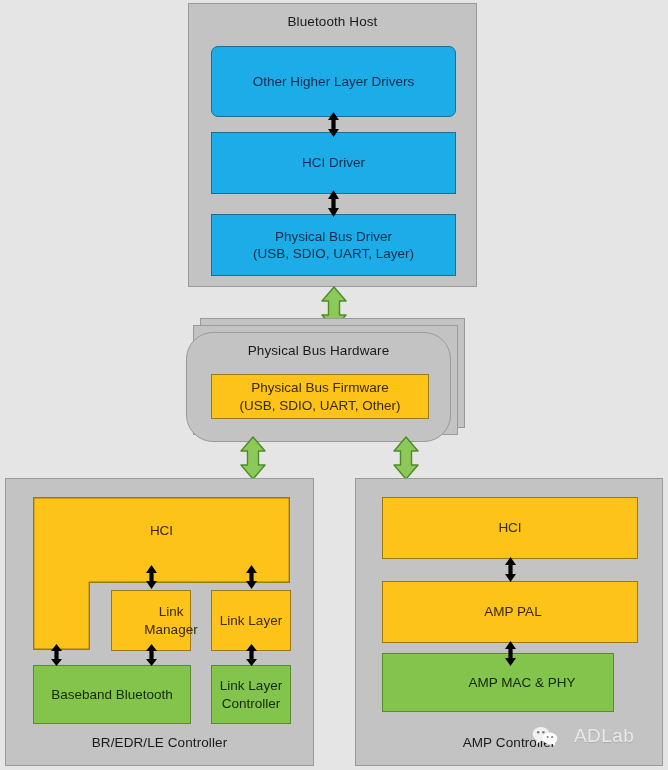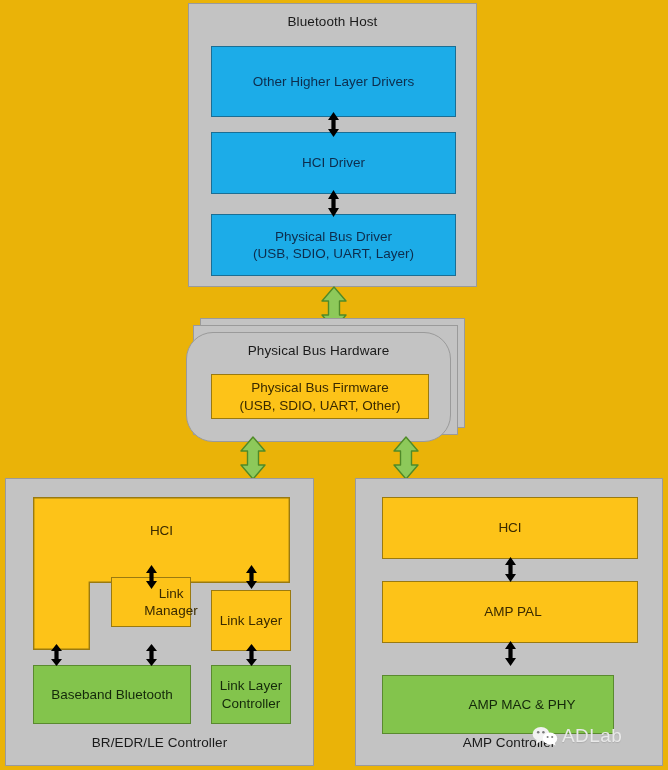--- a/index.html
+++ b/index.html
@@ -4,21 +4,21 @@
 <style>
   html, body {
     margin: 0;
     padding: 0;
     background: #ffffff;
   }
   #canvas {
     position: relative;
     width: 668px;
     height: 770px;
-    background: #eab308;
+    background: #e5e5e5;
     font-family: "Liberation Sans", sans-serif;
     overflow: hidden;
   }
 
   
   .panel {
     position: absolute;
     background: #c3c3c3;
     border: 1px solid #9a9a9a;
     box-sizing: border-box;
@@ -91,38 +91,38 @@
     text-align: center;
     font-size: 13.5px;
     color: #3a2a00;
   }
 
   
   .watermark {
     position: absolute;
     display: flex;
     align-items: center;
-    gap: 4px;
+    gap: 16px;
   }
   .wm-text {
     color: #e9e9e9;
     font-size: 19px;
     letter-spacing: .4px;
     text-shadow: 0 1px 1px rgba(0,0,0,.12);
   }
 </style>
 </head>
 <body>
 
 <div id="canvas">
 
   <div class="panel" style="left:188px; top:3px; width:289px; height:284px;">
     <div class="panel-title" style="top:10px;">Bluetooth Host</div>
 
-    <div class="block blue" style="left:22px; top:42px; width:245px; height:71px;">Other Higher Layer Drivers</div>
+    <div class="block blue" style="left:22px; top:42px; width:245px; height:71px;border-radius:7px;">Other Higher Layer Drivers</div>
 
     <div class="block blue" style="left:22px; top:128px; width:245px; height:62px;">HCI Driver</div>
 
     <div class="block blue" style="left:22px; top:210px; width:245px; height:62px;">Physical Bus Driver
 (USB, SDIO, UART, Layer)</div>
 
     <div class="blk-arrow" style="left:138px; top:108px; height:25px;">
       <svg viewBox="0 0 13 25" width="13" height="25" aria-hidden="true">
         <polygon points="6.5,0 12,8 8.6,8 8.6,17 12,17 6.5,25 1,17 4.4,17 4.4,8 1,8" fill="#000"></polygon>
       </svg>
@@ -161,21 +161,21 @@
 
   <div class="panel" style="left:5px; top:478px; width:309px; height:288px;">
 
     <div class="lshape" style="left:27px; top:18px; width:257px; height:153px;">
       <svg viewBox="0 0 257 153" width="257" height="153" preserveAspectRatio="none" aria-hidden="true">
         <path d="M0.7,0.7 H256.3 V85.3 H56.3 V152.3 H0.7 Z" fill="#fdc318" stroke="#9a7a10" stroke-width="1.4" stroke-linejoin="miter"></path>
       </svg>
       <div class="lbl">HCI</div>
     </div>
 
-    <div class="block orange" style="left:105px; top:98px; width:80px; height:50px;padding-left:40px;">Link
+    <div class="block orange" style="left:105px; top:111px; width:80px; height:61px;padding-left:40px;">Link
 Manager</div>
 
     <div class="block orange" style="left:205px; top:111px; width:80px; height:61px;">Link Layer</div>
 
     <div class="block green" style="left:27px; top:186px; width:158px; height:59px;">Baseband Bluetooth</div>
 
     <div class="block green" style="left:205px; top:186px; width:80px; height:59px;">Link Layer
 Controller</div>
 
     <div class="blk-arrow" style="left:139px; top:86px; height:24px;">
@@ -207,21 +207,21 @@
 
     <div class="panel-title" style="top:256px;">BR/EDR/LE Controller</div>
   </div>
 
   <div class="panel" style="left:355px; top:478px; width:308px; height:288px;">
 
     <div class="block orange" style="left:26px; top:18px; width:256px; height:62px;">HCI</div>
 
     <div class="block orange" style="left:26px; top:102px; width:256px; height:62px;padding-left:6px;">AMP PAL</div>
 
-    <div class="block green" style="left:26px; top:196px; width:232px; height:59px;padding-left:48px;">AMP MAC &amp; PHY</div>
+    <div class="block green" style="left:26px; top:174px; width:232px; height:59px;padding-left:48px;">AMP MAC &amp; PHY</div>
 
     <div class="blk-arrow" style="left:148px; top:78px; height:25px;">
       <svg viewBox="0 0 13 25" width="13" height="25" aria-hidden="true">
         <polygon points="6.5,0 12,8 8.6,8 8.6,17 12,17 6.5,25 1,17 4.4,17 4.4,8 1,8" fill="#000"></polygon>
       </svg>
     </div>
     <div class="blk-arrow" style="left:148px; top:162px; height:25px;">
       <svg viewBox="0 0 13 25" width="13" height="25" aria-hidden="true">
         <polygon points="6.5,0 12,8 8.6,8 8.6,17 12,17 6.5,25 1,17 4.4,17 4.4,8 1,8" fill="#000"></polygon>
       </svg>

